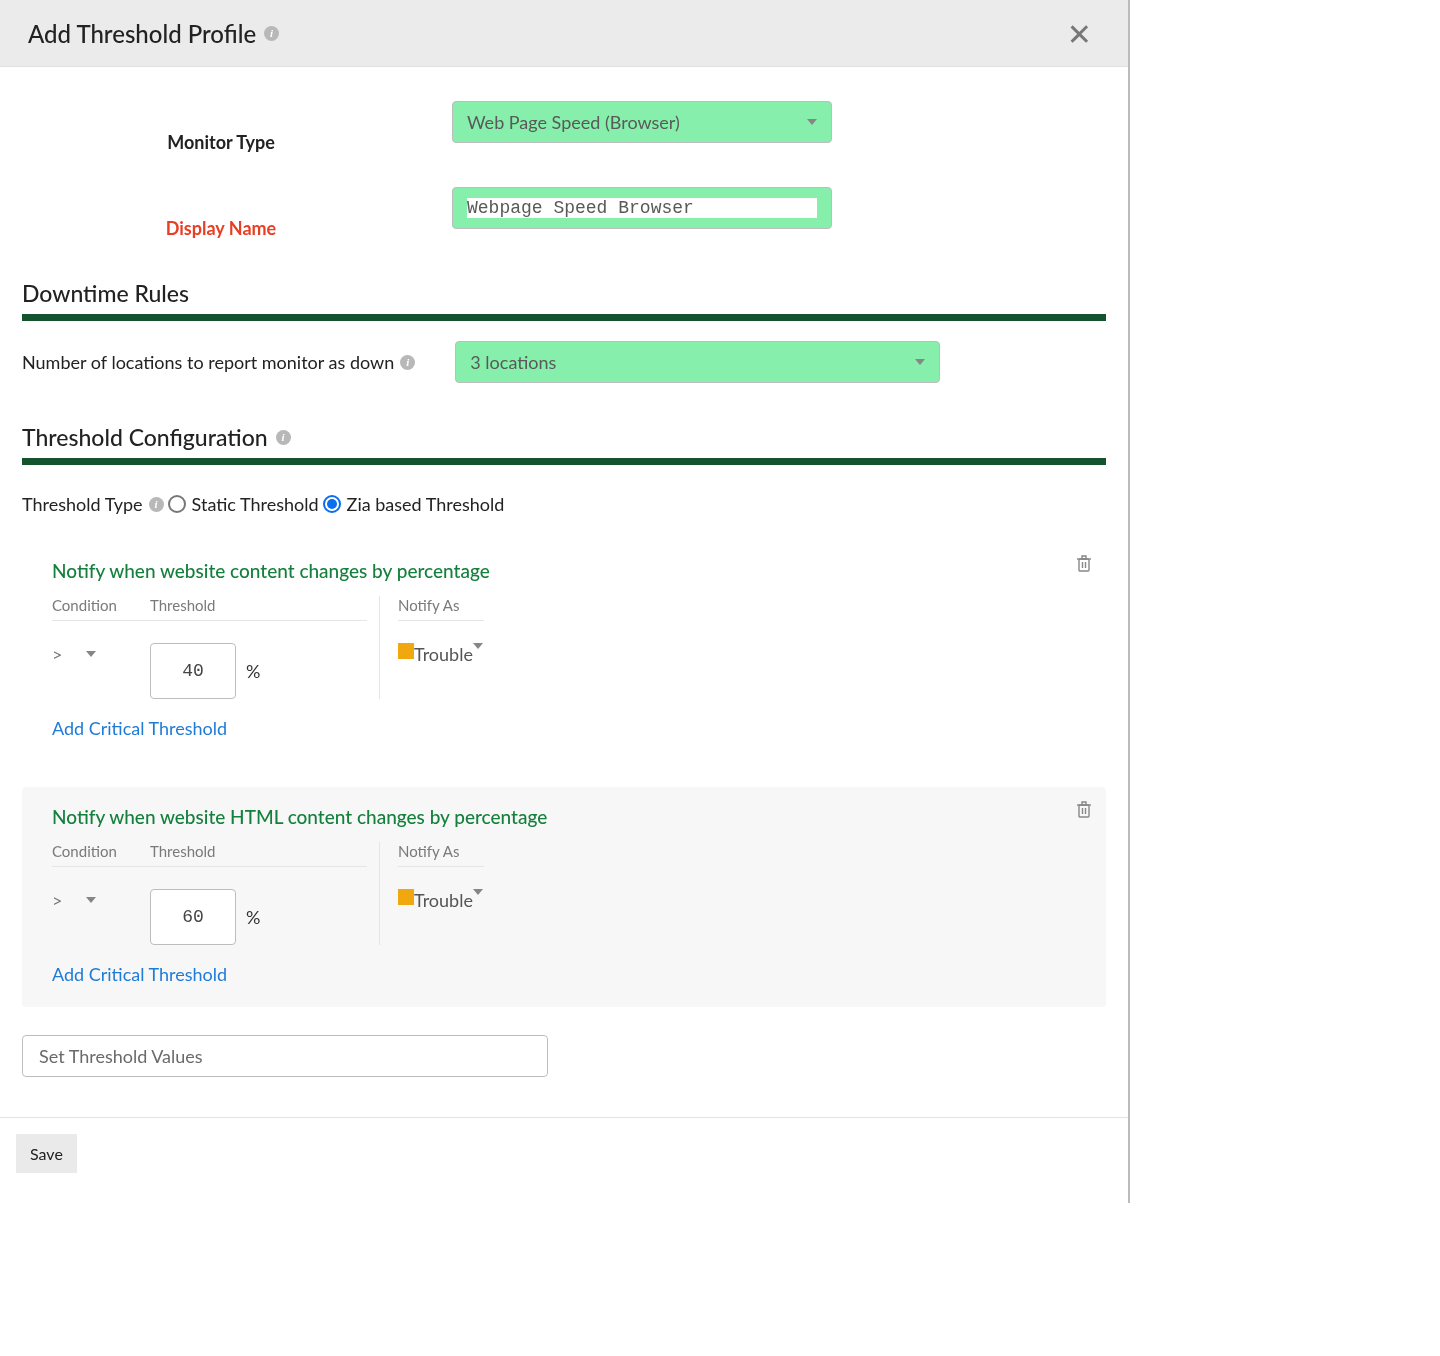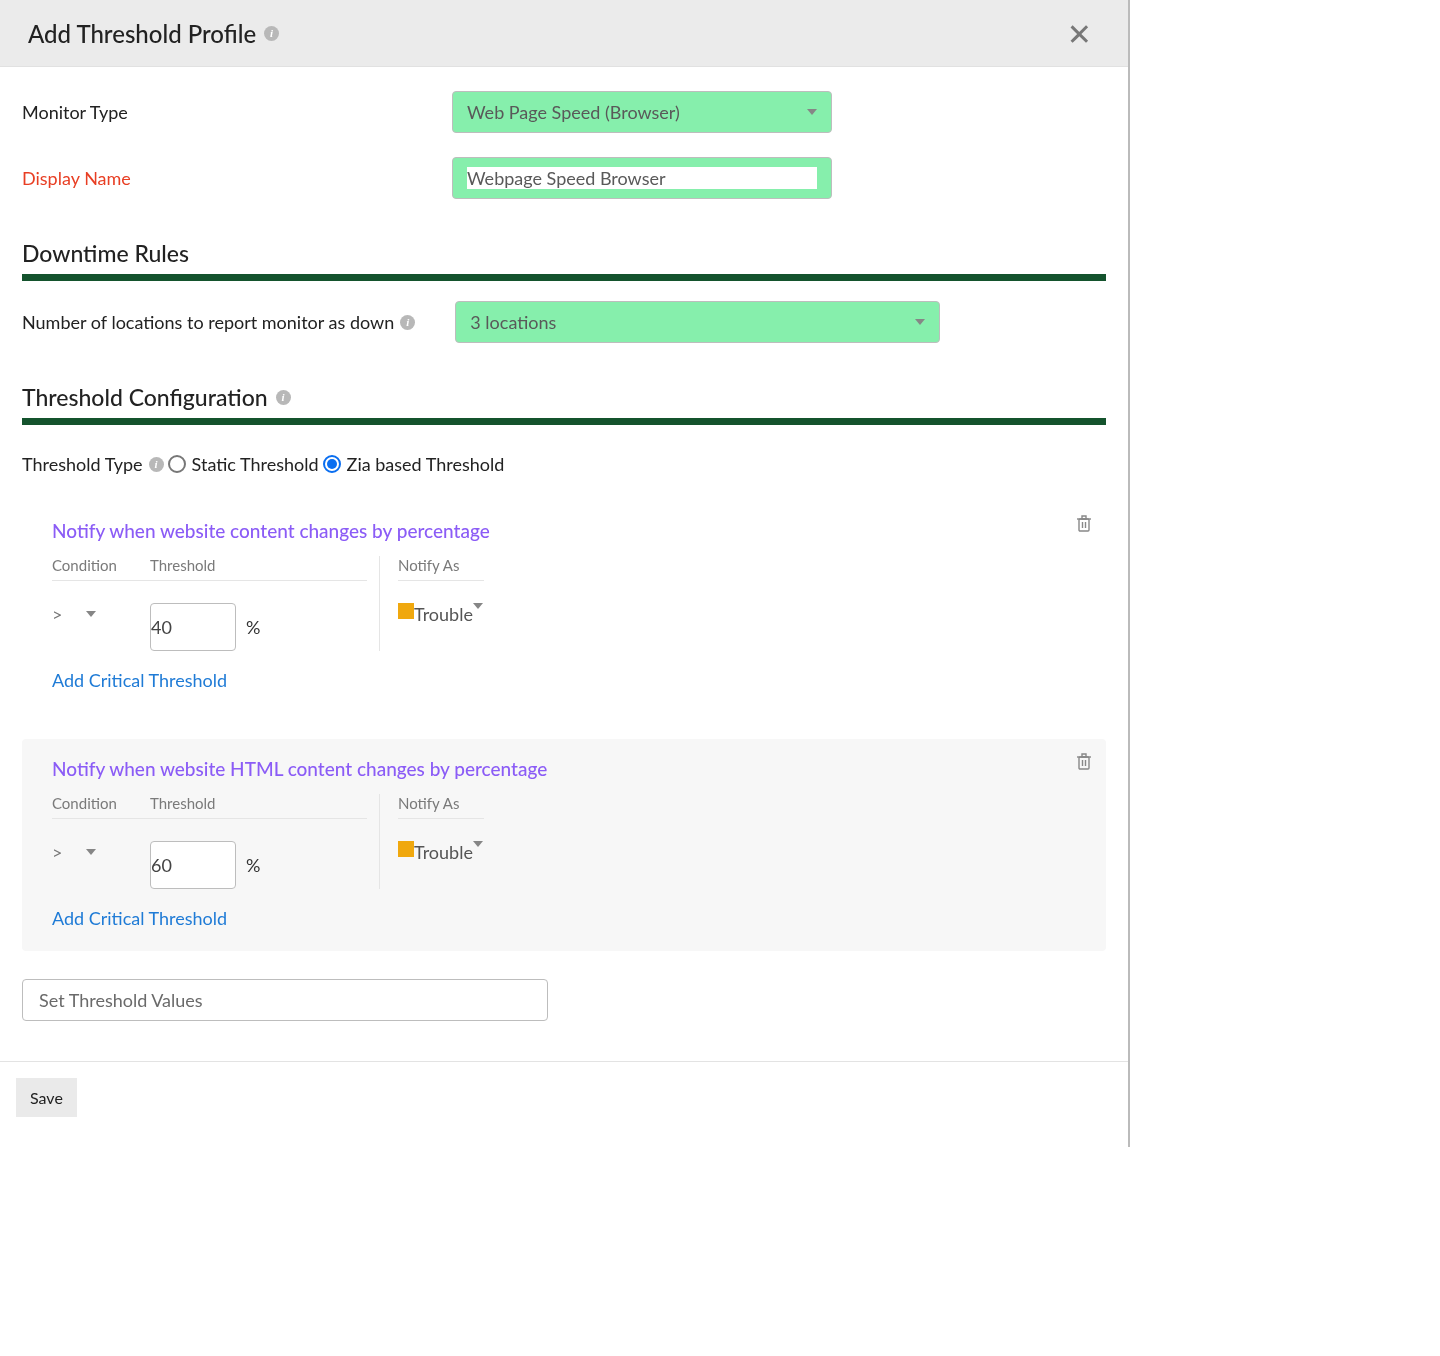--- a/index.html
+++ b/index.html
@@ -16,21 +16,21 @@
     display: inline-flex; width: 15px; height: 15px; border-radius: 50%;
     background: #b8b8b8; color: #fff; font-size: 11px; font-weight: bold;
     align-items: center; justify-content: center; font-style: italic;
     font-family: Georgia, serif;
   }
   .close-btn { font-size: 30px; color: #777; cursor: pointer; line-height: 1; padding: 0 8px;}
 
   .content { padding: 24px 22px 30px 22px; }
 
   .form-row { display: flex; align-items: center; margin-bottom: 24px; }
-  .form-row .flabel { width: 430px; text-align: left; padding-right: 32px; font-size: 18px; font-weight: 400; color: #222;}
+  .form-row .flabel { width: 430px; text-align: center; padding-right: 32px; font-size: 18px; font-weight: 700; color: #222; margin-top: 40px;}
   .form-row .flabel.required { color: #e83e23; }
   .select-box, .text-box {
     border: 1px solid #bdbdbd; border-radius: 4px; background: #86efac;
     height: 42px; padding: 0 14px; font-size: 18px; color: #595959;
     display: flex; align-items: center; position: relative;
   }
   .select-box { justify-content: space-between; cursor: pointer; }
   .select-box .caret, .small-caret {
     width: 0; height: 0; border-left: 5px solid transparent; border-right: 5px solid transparent;
     border-top: 6px solid #868686;
@@ -58,55 +58,55 @@
   }
   .radio-circle.checked { border-color:#0a6ef0; }
   .radio-circle.checked::after { content:""; width:10px; height:10px; border-radius:50%; background:#0a6ef0; }
 
   .rule-card {
     padding: 18px 20px 22px 30px; border-radius:4px; margin-top:26px;
     position:relative;
   }
   .rule-card.plain { background:#fff; }
   .rule-card.shaded { background:#f7f7f7; }
-  .rule-title { font-size:19px; font-weight:500; color:#8b5cf6; }
+  .rule-title { font-size:19px; font-weight:500; color:#15803d; }
   .trash {
     position:absolute; right:14px; top:14px; cursor:pointer; color:#888; font-size:18px;
   }
   .cols { display:flex; margin-top:14px; }
   .col-cond  { width:98px; }
   .col-thres { width:230px; border-right:1px solid #e5e5e5; padding-right:12px;}
   .col-notify{ padding-left:18px; }
   .col-head { font-size:15px; color:#7a7a7a; font-weight:400; border-bottom:1px solid #e5e5e5; padding-bottom:6px;}
   .col-body { display:flex; align-items:center; gap:10px; padding-top:22px; font-size:18px; color:#555;}
   .cond-sel { display:flex; align-items:center; gap:24px; cursor:pointer; color:#777;}
   .num-input {
-    width:86px; height:48px; border:1px solid #bdbdbd; border-radius:4px;
-    font-size:18px; color:#444;
+    width:86px; height:56px; border:1px solid #bdbdbd; border-radius:4px;
+    text-align:center; font-size:18px; color:#444;
   }
   .unit { color:#333; }
   .notify-box { display:flex; align-items:flex-start; gap:0; cursor:pointer; }
   .color-chip { width:16px; height:16px; background:#f0a80e; display:inline-block;}
   .add-link { color:#1f7bd6; font-size:18px; margin-top:18px; cursor:pointer; }
 
   .set-select {
     margin-top:28px;
     width:526px; height:42px; border:1px solid #bdbdbd; border-radius:4px;
     display:flex; align-items:center; justify-content:space-between;
     padding:0 16px; font-size:18px; color:#6a6a6a; cursor:pointer;
   }
 
   .footer {
     border-top:1px solid #e3e3e3; padding:16px 16px 30px 16px; margin-top:10px;
   }
   .save-btn {
     background:#eaeaea; border:none; padding:10px 14px; font-size:16px; cursor:pointer;
     color:#222;
   }
-  input { outline:none; }
+  input { outline:none;font-family:Liberation Mono, monospace; }
 </style>
 </head>
 <body>
 
 <div class="page">
   <div class="header">
     <h1>
       <span>Add Threshold Profile</span>
       <span class="info-icon">i</span>
     </h1>

